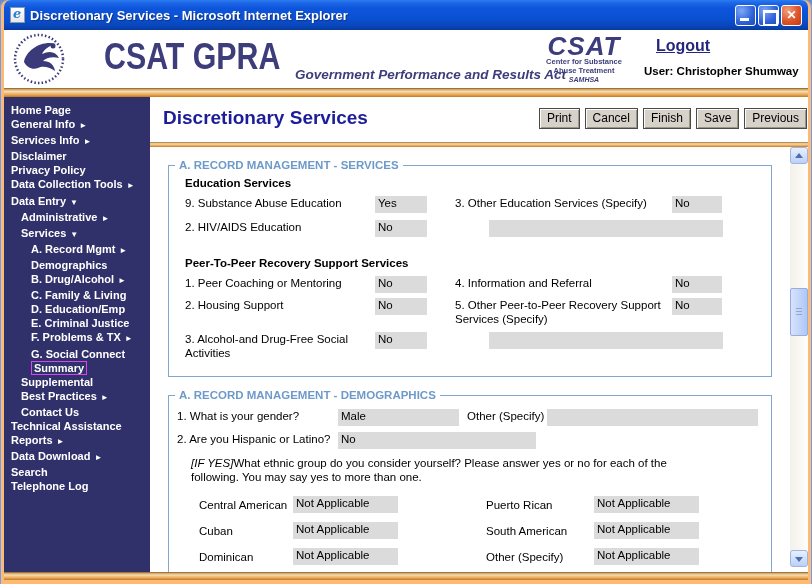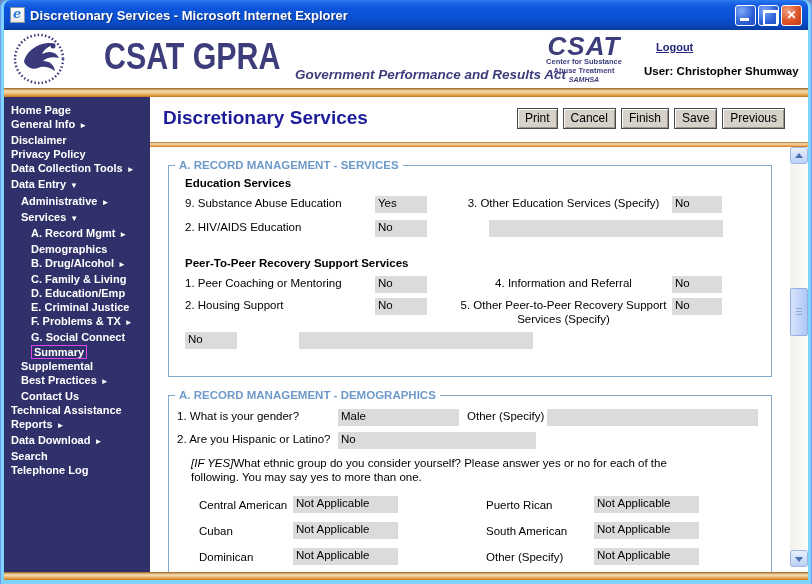--- a/index.html
+++ b/index.html
@@ -1,19 +1,19 @@
 <!DOCTYPE html>
 <html><head>
 <meta charset="utf-8">
 <style>
   * { margin:0; padding:0; box-sizing:border-box; }
   html,body { background:#6B8CC7; }
   body { font-family:"Liberation Sans", sans-serif; }
 
-  .window { width:812px; height:584px; background:#7dd3fc; padding:0 4px 4px 4px;
+  .window { width:812px; height:584px; background:#fdba74; padding:0 4px 4px 4px;
             border-radius:8px 8px 0 0; position:relative; overflow:hidden;
             box-shadow:inset -1px 0 0 #6F9BF0, inset 1px 0 0 #6F9BF0; }
 
   
   .titlebar { height:30px; display:flex; align-items:center; gap:5px; padding:0 6px;
     background:linear-gradient(180deg,#2A7CF2 0%,#1E66E6 10%,#0C55DC 28%,#0A50D2 62%,#0946BC 86%,#073A9E 100%);
     border-radius:7px 7px 0 0; }
   .ie-icon { width:15px; height:16px; background:linear-gradient(180deg,#FFFFFF,#E8E8E8);
     border:1px solid #8899AA; position:relative; flex-shrink:0; }
   .ie-icon::after { content:"e"; position:absolute; left:2px; top:-2px; color:#2D7DD6;
@@ -35,21 +35,21 @@
   .hhs-logo { position:absolute; left:8px; top:2px; }
   .brand { position:absolute; left:100px; top:6px; color:#3D3D7C; font-weight:bold; font-size:37px;
     letter-spacing:0px; white-space:nowrap; transform:scaleX(0.82); transform-origin:left top; }
   .tagline { position:absolute; left:291px; top:37px; color:#3D3D7C; font-weight:bold; font-style:italic;
     font-size:13.5px; white-space:nowrap; }
   .csat-logo { position:absolute; left:532px; top:4px; width:96px; text-align:center; color:#3D3D7C; }
   .csat-logo .big { font-size:26px; font-weight:bold; font-style:italic; line-height:24px; letter-spacing:1px; }
   .csat-logo .small { font-size:7.5px; line-height:8.5px; font-weight:bold; }
   .csat-logo .samhsa { font-size:7px; font-style:italic; font-weight:bold; line-height:9px; }
   .account { position:absolute; right:4px; top:7px; width:172px; }
-  .logout { color:#26267E; font-weight:bold; font-size:11px; text-decoration:underline;
+  .logout { color:#26267E; font-weight:bold; font-size:16px; text-decoration:underline;
     display:inline-block; margin-left:24px; cursor:pointer; }
   .username { margin-top:10px; font-weight:bold; font-size:11.5px; color:#000; white-space:nowrap;padding-left:12px; }
 
   .goldbar { height:9px;
     background:linear-gradient(180deg,#7E5214 0%,#C89A58 12%,#F6DCB4 38%,#ECB063 68%,#D98E38 88%,#C07722 100%); }
   .goldbar.thin { height:6px; }
   .goldbar.bottom { height:8px; }
 
   
   .bodyrow { display:flex; height:475px; background:#FFF; }
@@ -60,37 +60,37 @@
   .lvl0 { padding-left:7px; } .lvl1 { padding-left:17px; } .lvl2 { padding-left:27px; }
   .arr { margin-left:4px; }
   .arr-r::after { content:"\25BA"; font-size:8px; }
   .arr-d::after { content:"\25BC"; font-size:8px; }
   .selected-box { border:1px solid #d946ef; padding:0 2px; }
 
   .main { width:658px; display:flex; flex-direction:column; }
   .content-head { height:57px; position:relative; }
   .page-title { position:absolute; left:13px; top:10px; font-size:19px; font-weight:bold; color:#1D1D9A; }
   .ids { position:absolute; left:288px; top:8px; color:#8C8C8C; font-weight:bold; font-size:11px; line-height:15px;margin-top:44px; }
-  .actions { position:absolute; right:23px; top:11px; display:flex; gap:5px; }
+  .actions { position:absolute; right:1px; top:11px; display:flex; gap:5px; }
   .btn { background:#D6D2C9; border:1px solid #4A4A4A; color:#000; font-family:inherit;
     box-shadow:inset 1px 1px 0 #FBFAF7, inset -1px -1px 0 #9B9788;
     font-size:12px; padding:2px 7px 3px; cursor:pointer; white-space:nowrap; }
 
   .scrollrow { display:flex; height:535px;text-decoration:underline; }
   .scrollpane { width:640px; position:relative; overflow:hidden; background:#FFF; }
 
   fieldset.section { position:absolute; left:18px; width:604px; border:1px solid #82A8CE; background:#FFF; }
   fieldset.services-box { top:12px; height:218px; }
   fieldset.demo-box { top:242px; height:215px; }
   legend { margin-left:6px; padding:0 4px; color:#6E9ACA; font-weight:bold; font-size:11.5px; }
 
   .grp-head { margin:6px 0 0 16px; font-weight:bold; font-size:11.5px; color:#000; }
   .svc-row { display:flex; align-items:flex-start; padding-left:16px; margin-top:7px; font-size:11.5px; }
   .l-label { width:190px; line-height:14px; }
-  .r-label { width:217px; line-height:14px;text-align:center; }
+  .r-label { width:217px; line-height:14px; }
   .gap28 { width:28px; flex-shrink:0; }
   .field { background:#DBDBDB; height:17px; font-size:11.5px; padding:1px 3px;
     overflow:hidden; white-space:nowrap; flex-shrink:0; }
   .fw52 { width:52px; } .fw50 { width:50px; }
   .specify-long { margin-left:62px; width:234px; }
   .mt18 { margin-top:20px; }
 
   .demo-row { display:flex; align-items:flex-start; padding-left:8px; margin-top:8px; font-size:11.5px; }
   .d-label { width:161px; line-height:14px; }
   .d-field1 { width:121px; } .d-field2 { width:198px; }
@@ -153,20 +153,21 @@
     </div>
   </div>
 
   <div class="goldbar"></div>
 
   <div class="bodyrow">
 
     <div class="sidebar">
       <div class="nav-item lvl0"><span>Home Page</span></div>
       <div class="nav-item lvl0"><span>General Info</span><span class="arr arr-r"></span></div>
+      <div class="nav-item lvl0"><span>Services Info</span><span class="arr arr-r"></span></div>
       <div class="nav-item lvl0"><span>Disclaimer</span></div>
       <div class="nav-item lvl0"><span>Privacy Policy</span></div>
       <div class="nav-item lvl0"><span>Data Collection Tools</span><span class="arr arr-r"></span></div>
       <div class="nav-item lvl0"><span>Data Entry</span><span class="arr arr-d"></span></div>
       <div class="nav-item lvl1"><span>Administrative</span><span class="arr arr-r"></span></div>
       <div class="nav-item lvl1"><span>Services</span><span class="arr arr-d"></span></div>
       <div class="nav-item lvl2"><span>A. Record Mgmt</span><span class="arr arr-r"></span></div>
       <div class="nav-item lvl2"><span>Demographics</span></div>
       <div class="nav-item lvl2"><span>B. Drug/Alcohol</span><span class="arr arr-r"></span></div>
       <div class="nav-item lvl2"><span>C. Family &amp; Living</span></div>
@@ -232,20 +233,21 @@
               <div class="field fw50">No</div>
             </div>
             <div class="svc-row" style="margin-top:5px;">
               <div class="l-label">2. Housing Support</div>
               <div class="field fw52">No</div>
               <div class="gap28"></div>
               <div class="r-label">5. Other Peer-to-Peer Recovery Support Services (Specify)</div>
               <div class="field fw50">No</div>
             </div>
             <div class="svc-row" style="margin-top:6px;">
+              <div class="l-label">3. Alcohol-and Drug-Free Social Activities</div>
               <div class="field fw52">No</div>
               <div class="field specify-long"></div>
             </div>
           </fieldset>
 
           <fieldset class="section demo-box">
             <legend>A. RECORD MANAGEMENT - DEMOGRAPHICS</legend>
 
             <div class="demo-row">
               <div class="d-label">1. What is your gender?</div>

